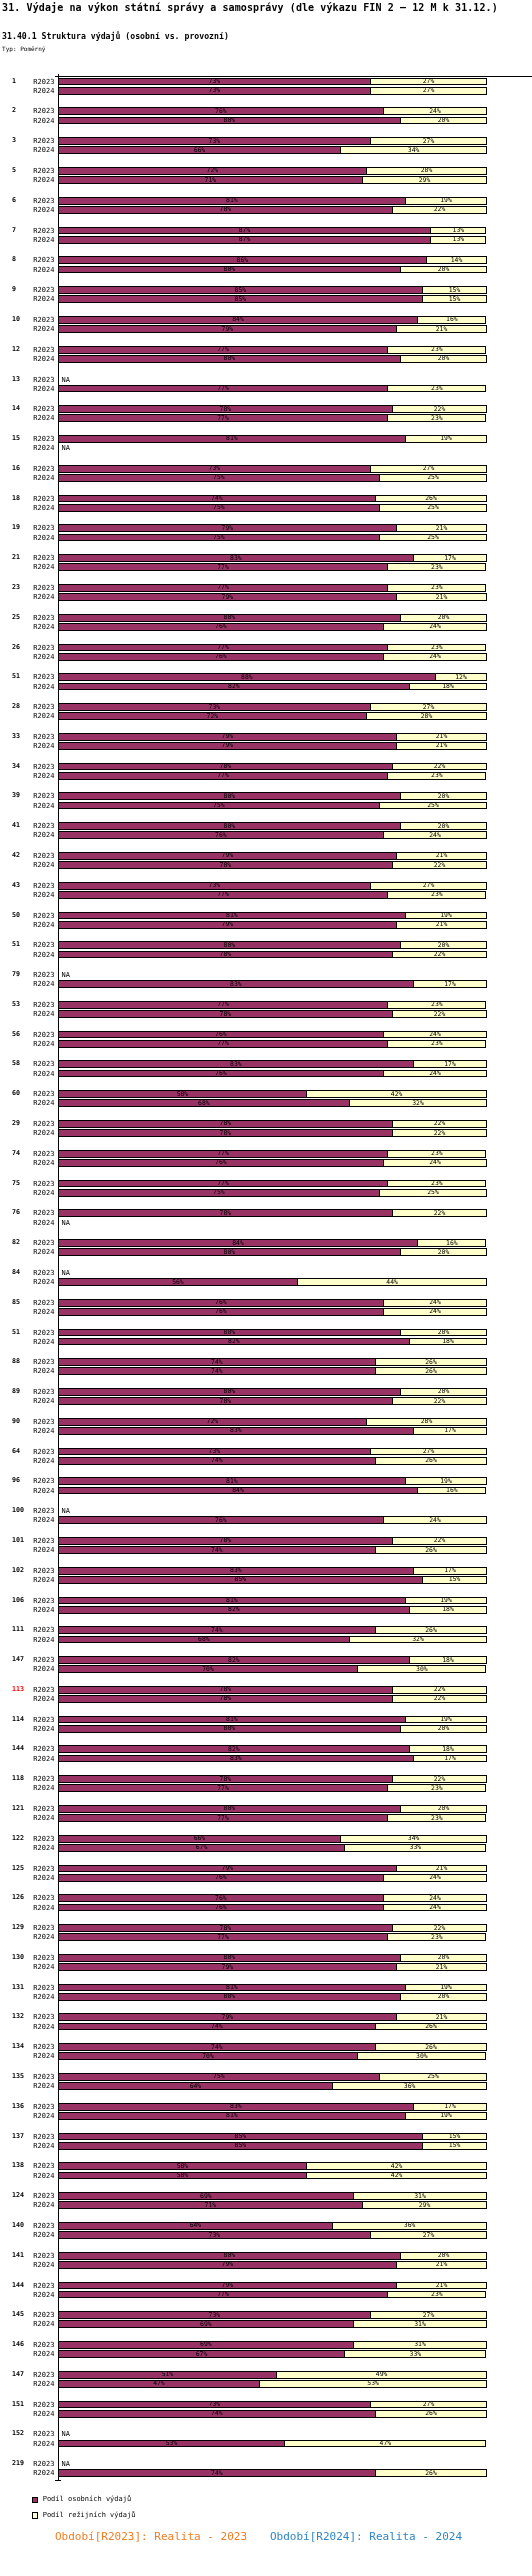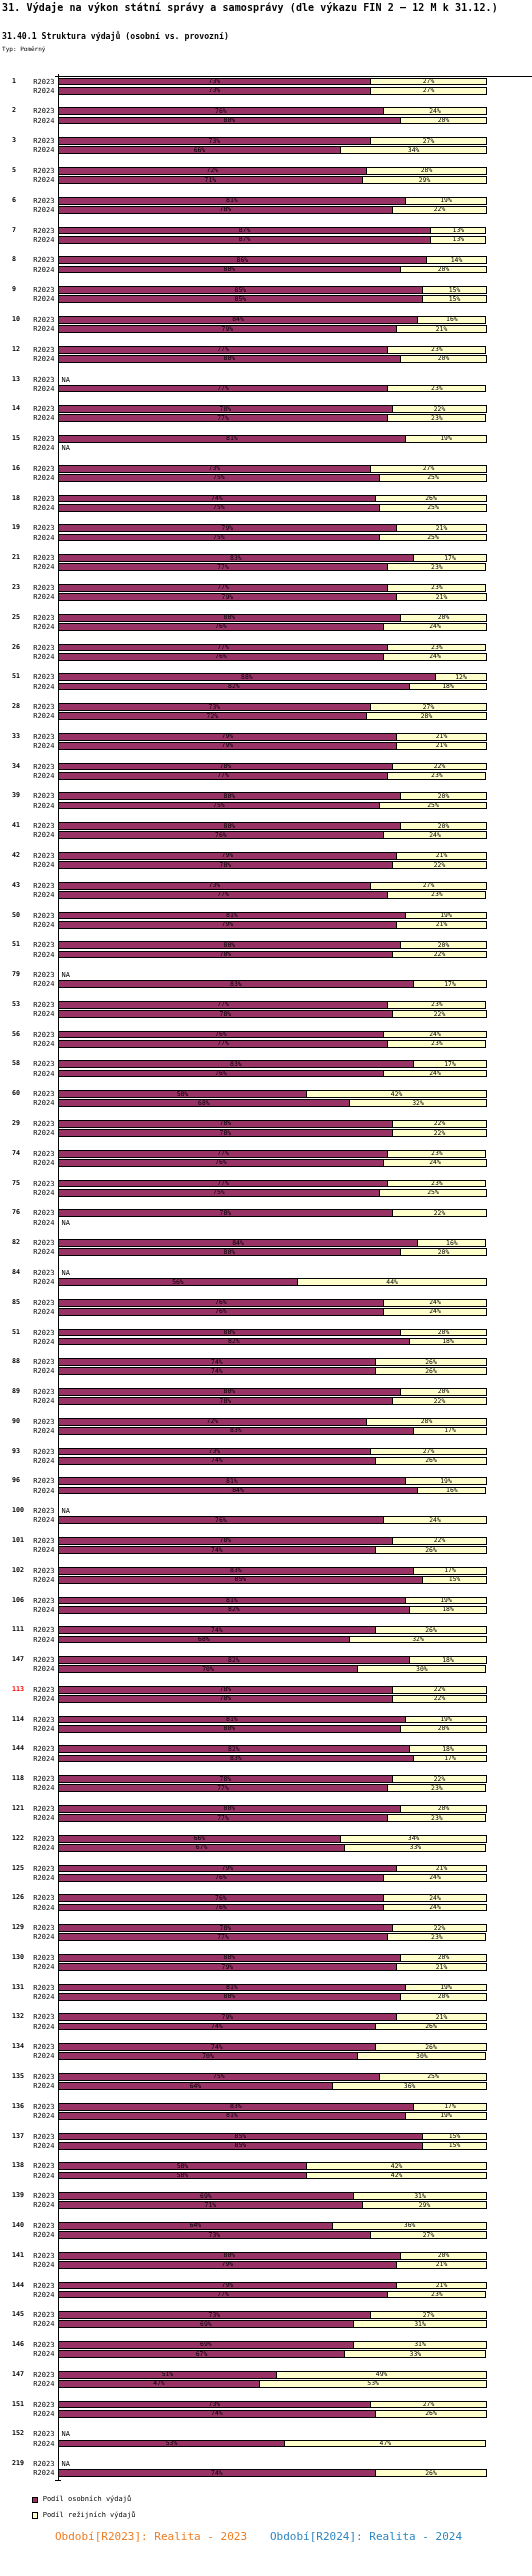--- a/index.html
+++ b/index.html
@@ -1399,21 +1399,21 @@
           </div>
           <div class="seg overhead" style="width: 74px;">
             <div class="" style="display: inline;">17%</div>
           </div>
         </div>
       </div>
     </div>
     <div class="entity-block">
       <div class="bar-row">
         <div class="gutter">
-          <div class="entity-id-label">93</div>
+          <div class="entity-id-label">64</div>
           <div class="period-label">R2023</div>
         </div>
         <div class="plot">
           <div class="seg personal" style="width: 313px;">
             <div class="" style="display: inline;">73%</div>
           </div>
           <div class="seg overhead" style="width: 117px;">
             <div class="" style="display: inline;">27%</div>
           </div>
         </div>
@@ -2144,21 +2144,21 @@
           </div>
           <div class="seg overhead" style="width: 181px;">
             <div class="" style="display: inline;">42%</div>
           </div>
         </div>
       </div>
     </div>
     <div class="entity-block">
       <div class="bar-row">
         <div class="gutter">
-          <div class="entity-id-label">139</div>
+          <div class="entity-id-label">124</div>
           <div class="period-label">R2023</div>
         </div>
         <div class="plot">
           <div class="seg personal" style="width: 296px;">
             <div class="" style="display: inline;">69%</div>
           </div>
           <div class="seg overhead" style="width: 134px;">
             <div class="" style="display: inline;">31%</div>
           </div>
         </div>

